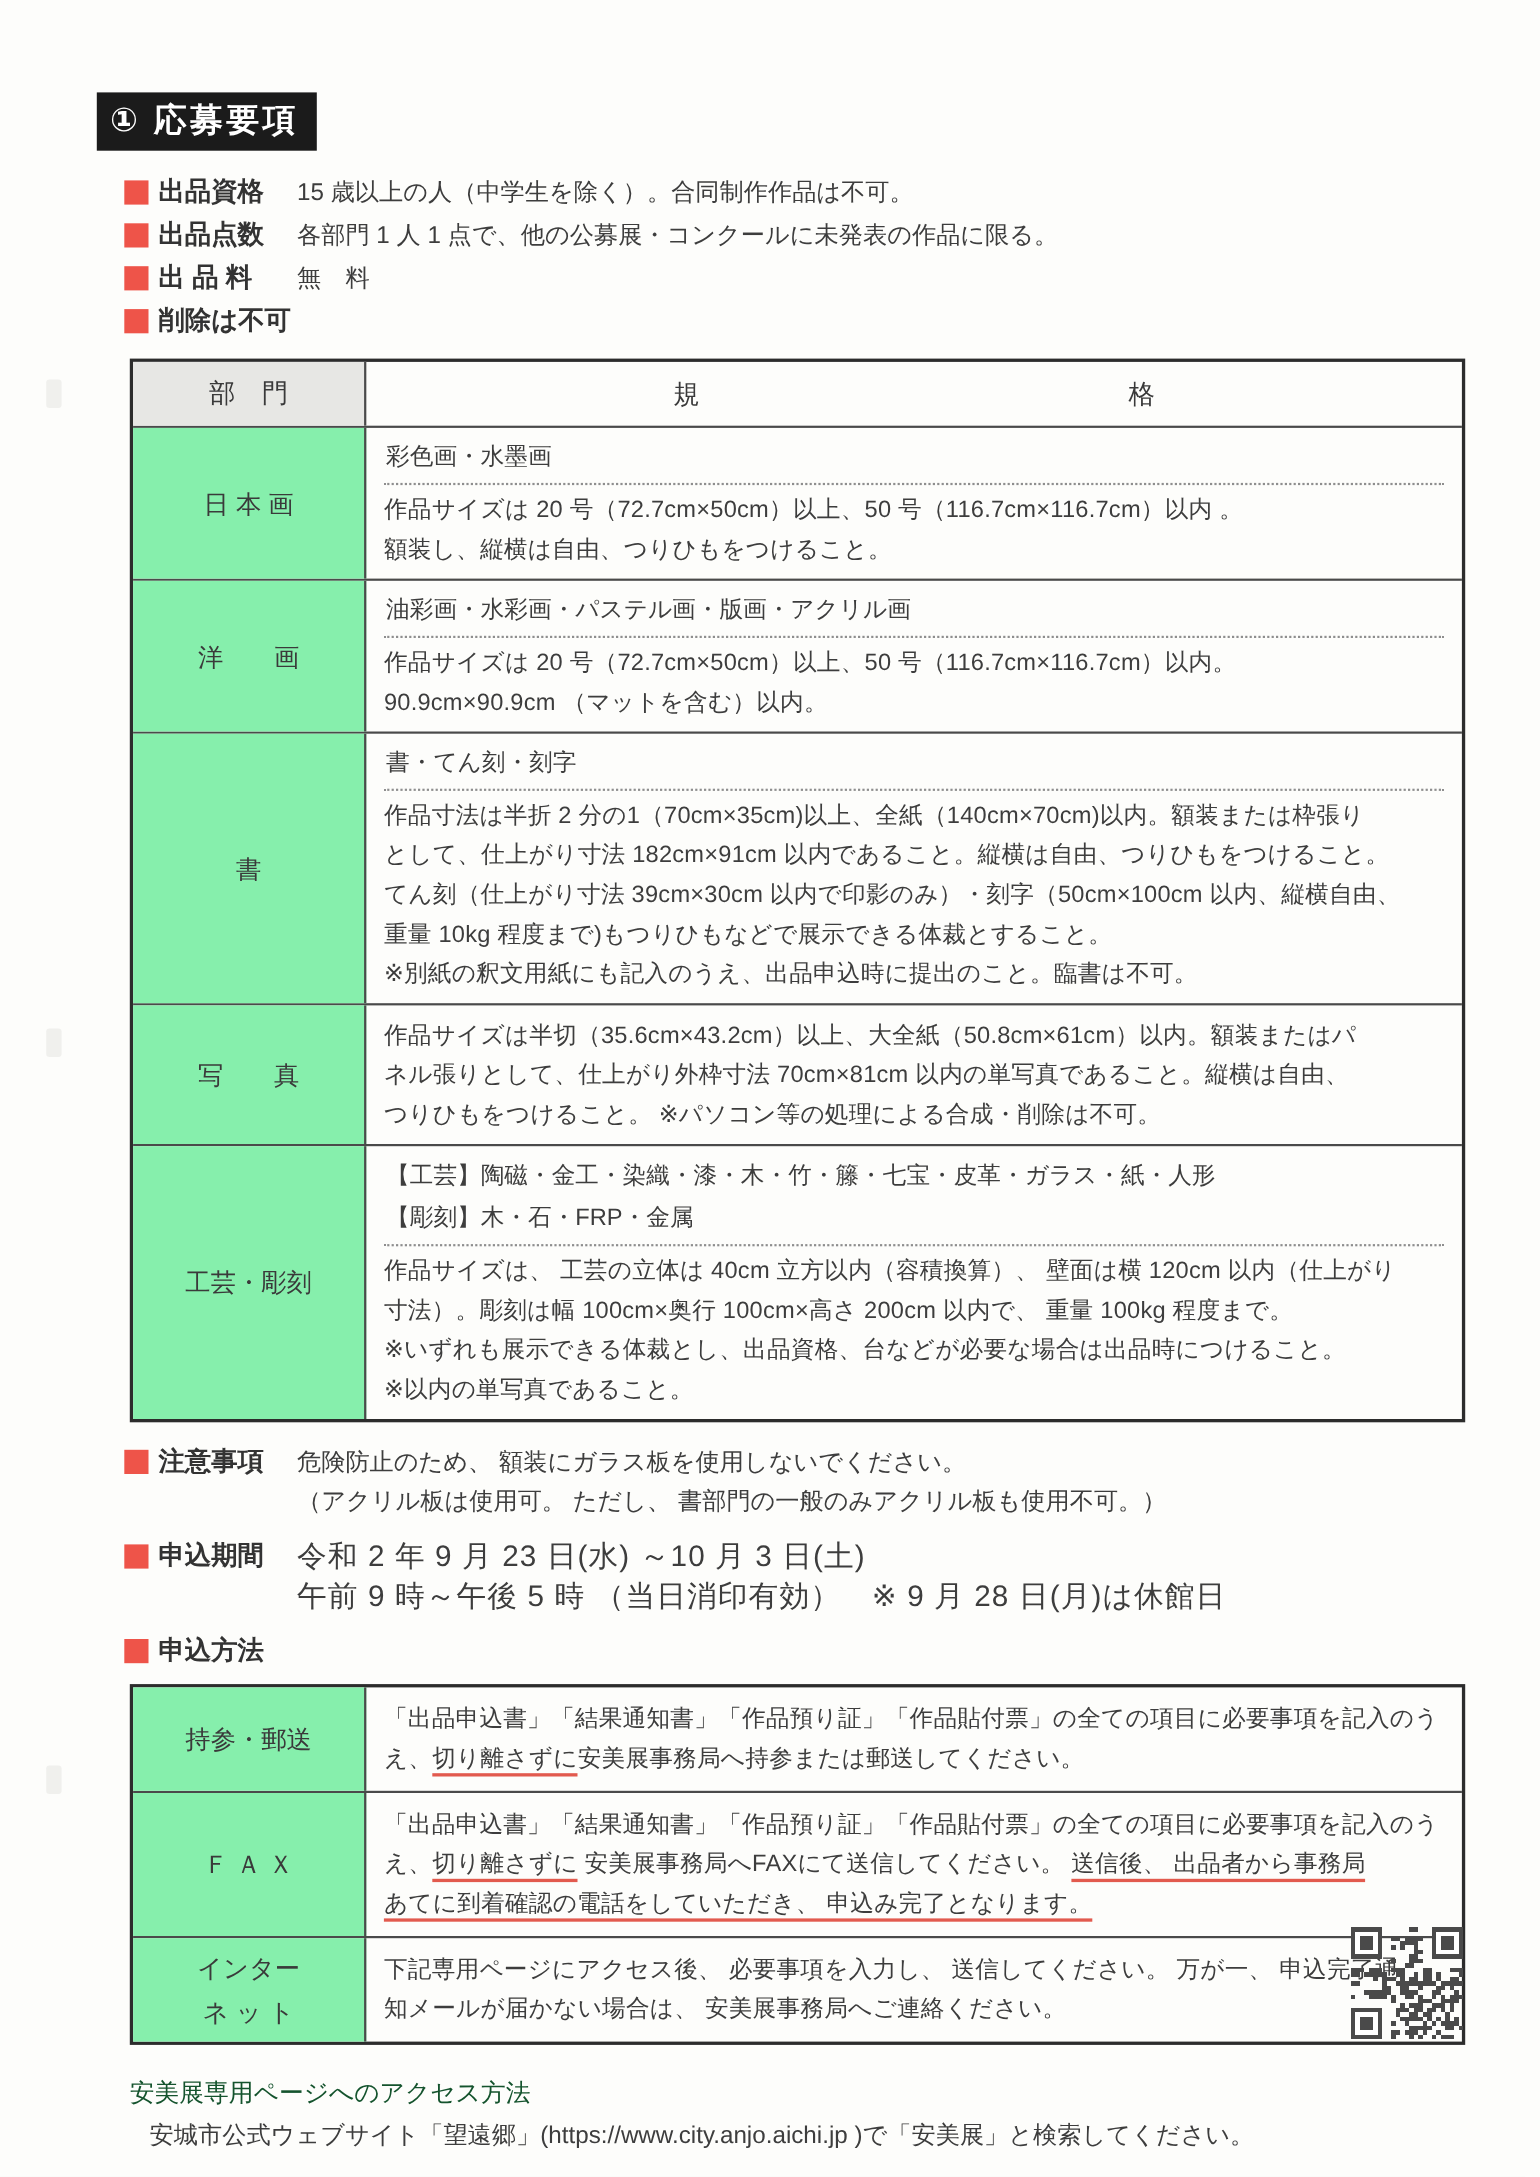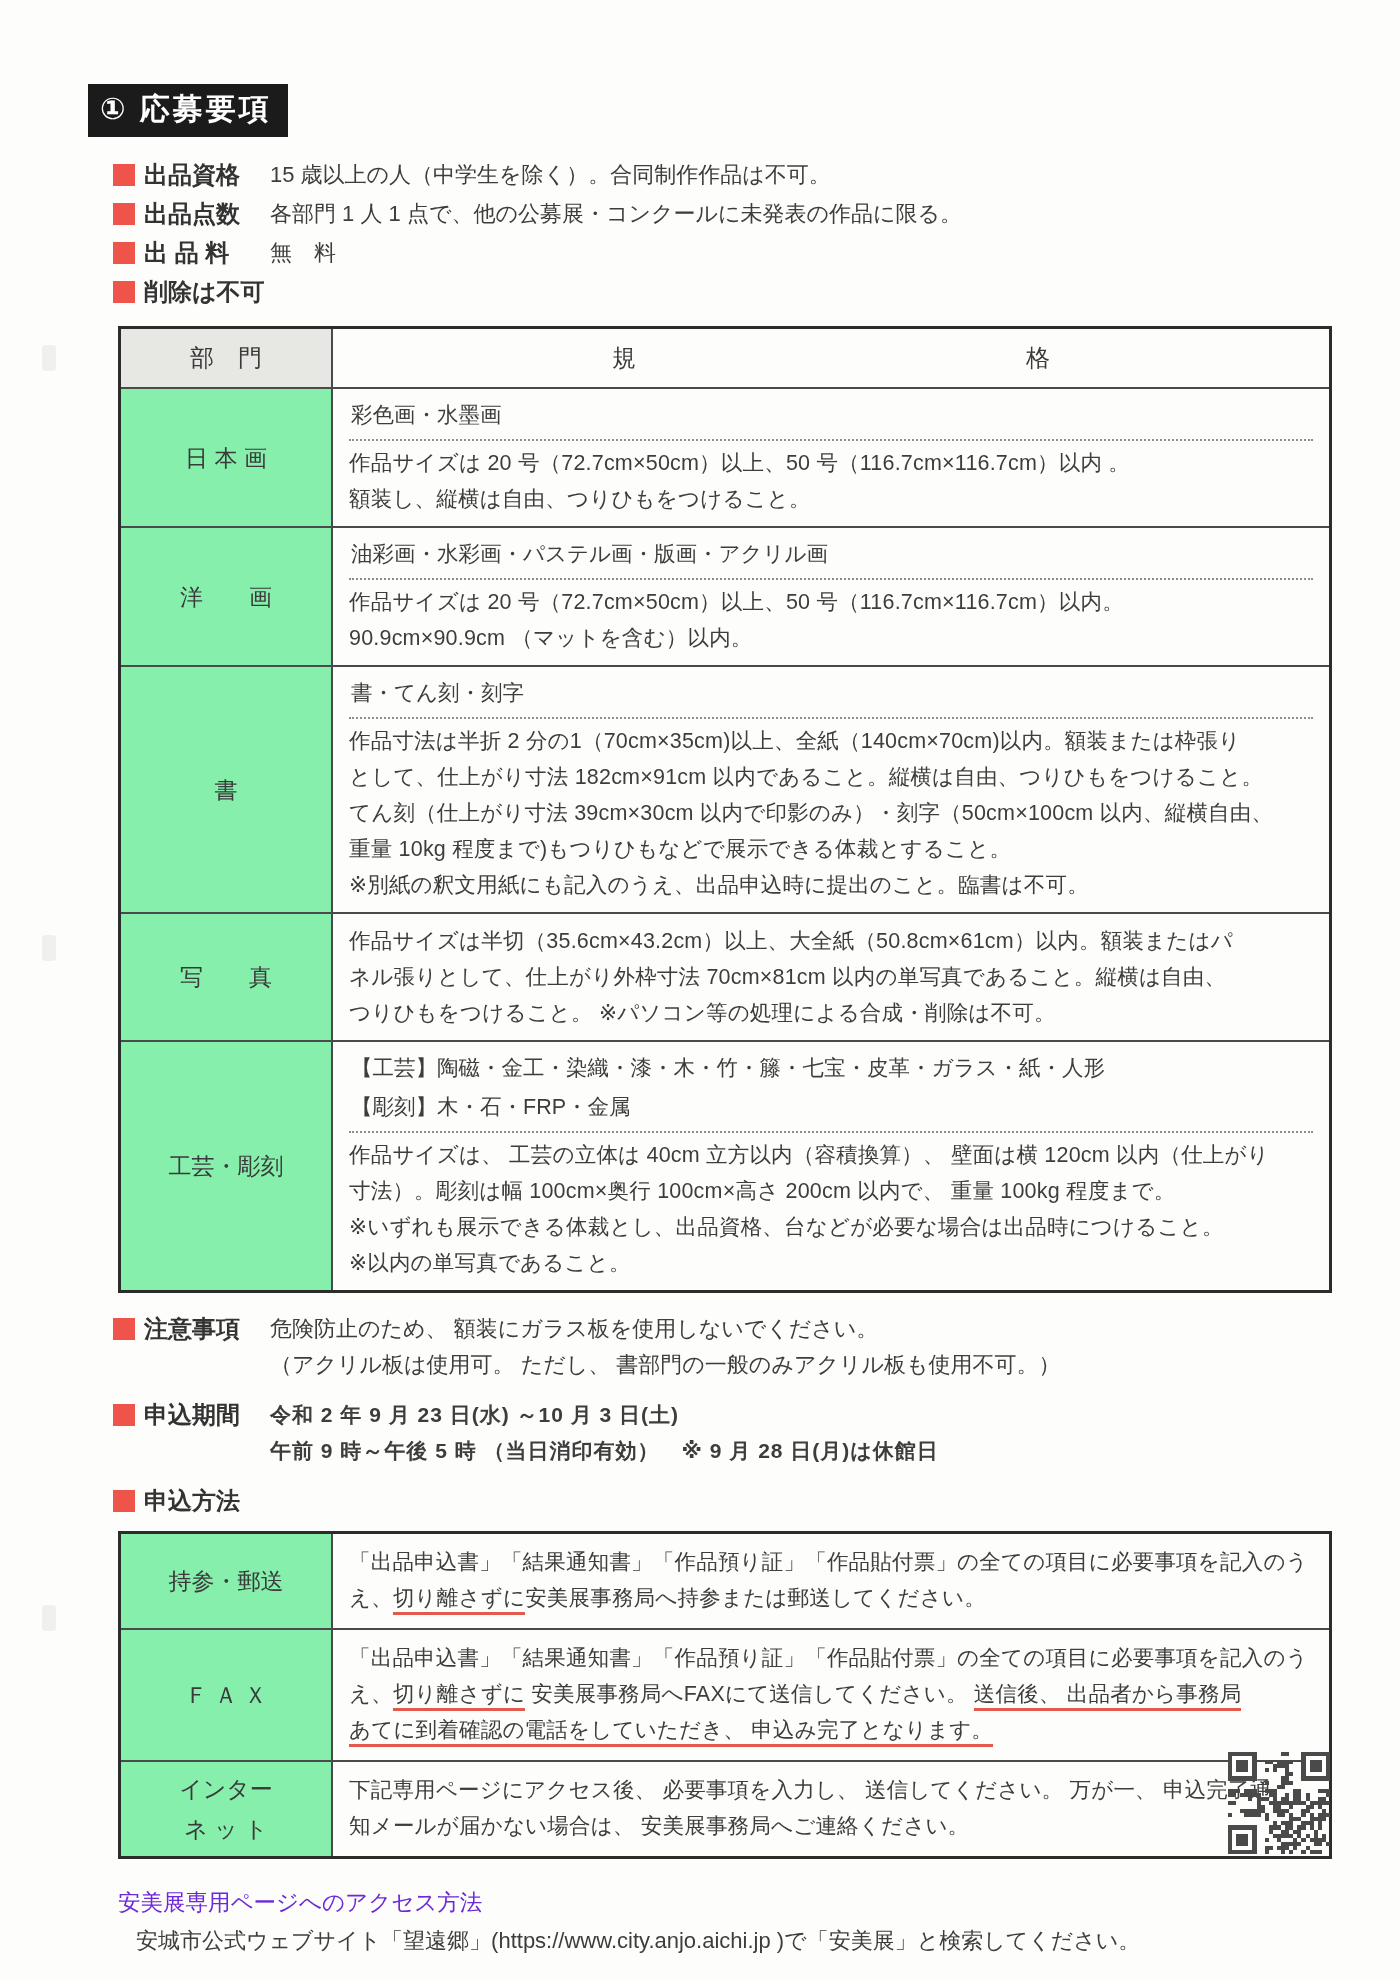--- a/index.html
+++ b/index.html
@@ -29,21 +29,21 @@
   .bullet{
     flex:0 0 22px;width:22px;height:22px;background:#ee5449;
     margin-top:7px;margin-right:9px;
   }
   .sec-label{
     flex:0 0 126px;font-size:24px;font-weight:600;color:#333;
     line-height:36px;white-space:nowrap;
   }
   .sec-value{font-size:22px;line-height:36px;color:#3d3d3d;}
   .sec-value .vline{display:block;}
-  .bold-lines .vline{font-weight:700;font-size:21px;letter-spacing:1px;}
+  .bold-lines .vline{font-weight:400;font-size:27px;letter-spacing:1px;}
 
   
   .doc-table{
     margin:16px 0 0 30px;width:1214px;
     border:3px solid #2c2c2c;
     box-sizing:border-box;
   }
   .t-row{display:flex;border-top:2px solid #4a4a4a;}
   .t-row:first-child{border-top:none;}
   .cat-cell{
@@ -66,21 +66,21 @@
   }
   .type-line.no-sep{border-bottom:none;margin-bottom:0;padding-bottom:0;}
   .spec-line{font-size:21.5px;line-height:36px;letter-spacing:.2px;}
   .u-red{border-bottom:3px solid #e25a4e;padding-bottom:2px;}
 
   .after-table{margin-top:18px;margin-left:25px;}
   .method-label-row{margin-top:14px;margin-left:25px;}
 
   
   .footer{margin-top:26px;margin-left:30px;width:1100px;}
-  .access-title{font-size:22.5px;line-height:36px;color:#6d28d9;}
+  .access-title{font-size:22.5px;line-height:36px;color:#14532d;}
   .footer-line{font-size:22px;line-height:40px;margin-left:18px;color:#3d3d3d;}
 
   .qr{position:absolute;left:1228px;top:1750px;width:102px;height:106px;}
   .qr svg{width:100%;height:100%;}
 </style>
 </head>
 <body>
 
 <div class="page">
 

